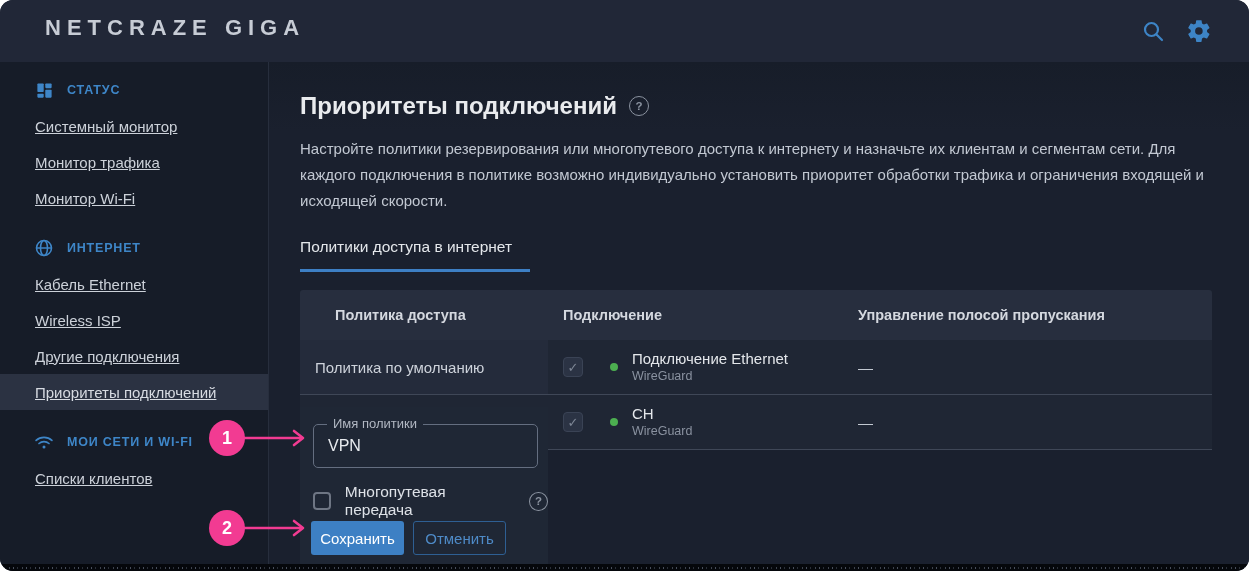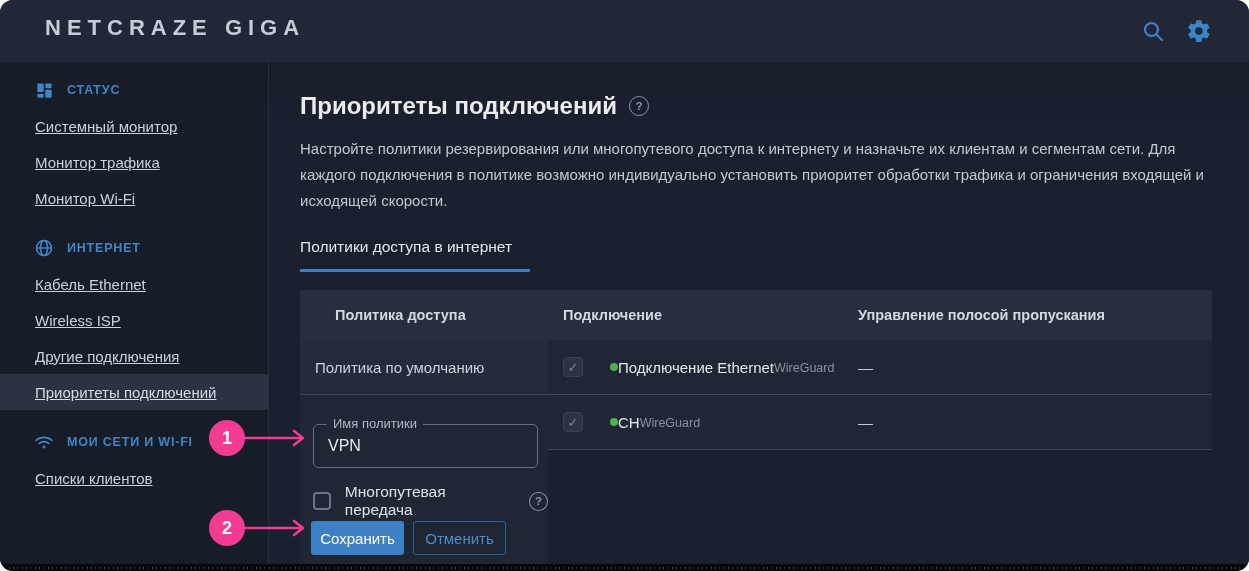--- a/index.html
+++ b/index.html
@@ -44,21 +44,21 @@
               color:#d4d8df;font-size:14.5px;font-weight:700;}
   .th1{left:15px;margin-left:20px;} .th2{left:263px;} .th3{left:558px;}
   .trow{position:relative;height:54px;background:#1f2634;border-bottom:1px solid #3f4757;}
   .policy-cell{position:absolute;left:0;top:0;bottom:0;width:248px;background:#242b3b;
                display:flex;align-items:center;padding-left:15px;box-sizing:border-box;
                color:#ced3db;font-size:15px;}
   .conn-cell{position:absolute;left:263px;top:0;bottom:0;display:flex;align-items:center;gap:0;}
   .cbx{width:18px;height:18px;border-radius:4px;background:#2b3344;border:1px solid #3a4355;
        display:flex;align-items:center;justify-content:center;color:#7e8796;font-size:13px;cursor:pointer;}
   .status-dot{width:8px;height:8px;border-radius:50%;margin-left:27px;}
-  .conn-text{display:flex;flex-direction:row;justify-content:center;}
+  .conn-text{margin-left:14px;display:flex;flex-direction:column;justify-content:center;}
   .conn-name{color:#e4e7eb;font-size:15px;line-height:17px;}
   .conn-type{color:#8a92a0;font-size:12.5px;line-height:15px;margin-top:2px;}
   .bw-cell{position:absolute;left:558px;top:0;bottom:0;display:flex;align-items:center;
            color:#c3c9d2;font-size:15px;}
 
   
   .form-panel{position:absolute;left:32px;top:345px;width:248px;bottom:0;background:#1f2735;}
   .field{position:absolute;left:13px;top:17px;width:225px;height:44px;border:1.5px solid #646e80;
          border-radius:5px;box-sizing:border-box;}
   .field-label{position:absolute;top:-9px;left:13px;background:#1f2735;padding:0 6px;

